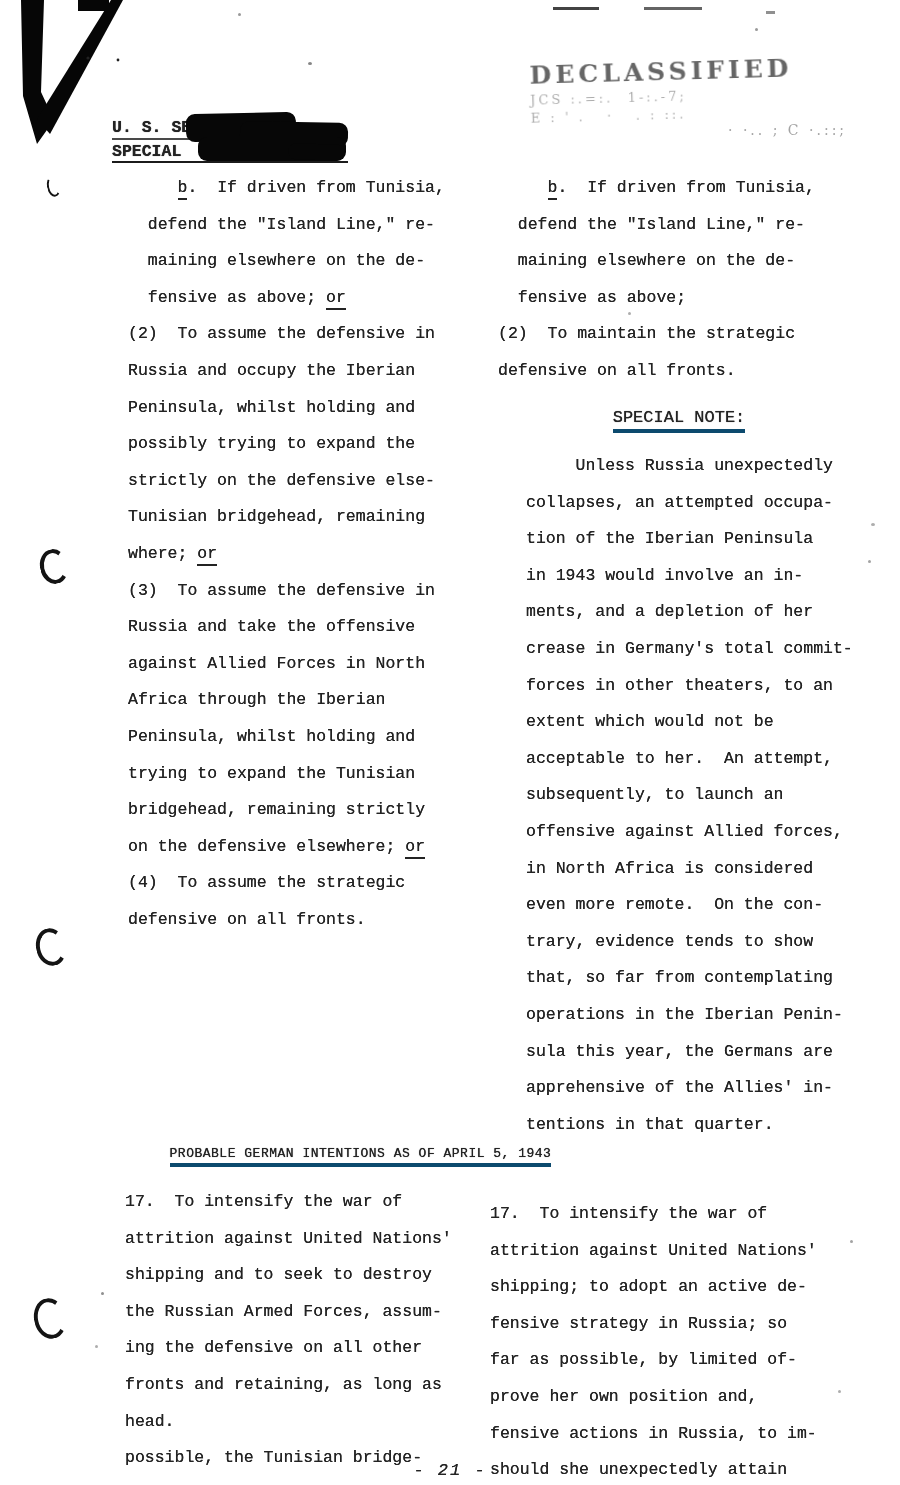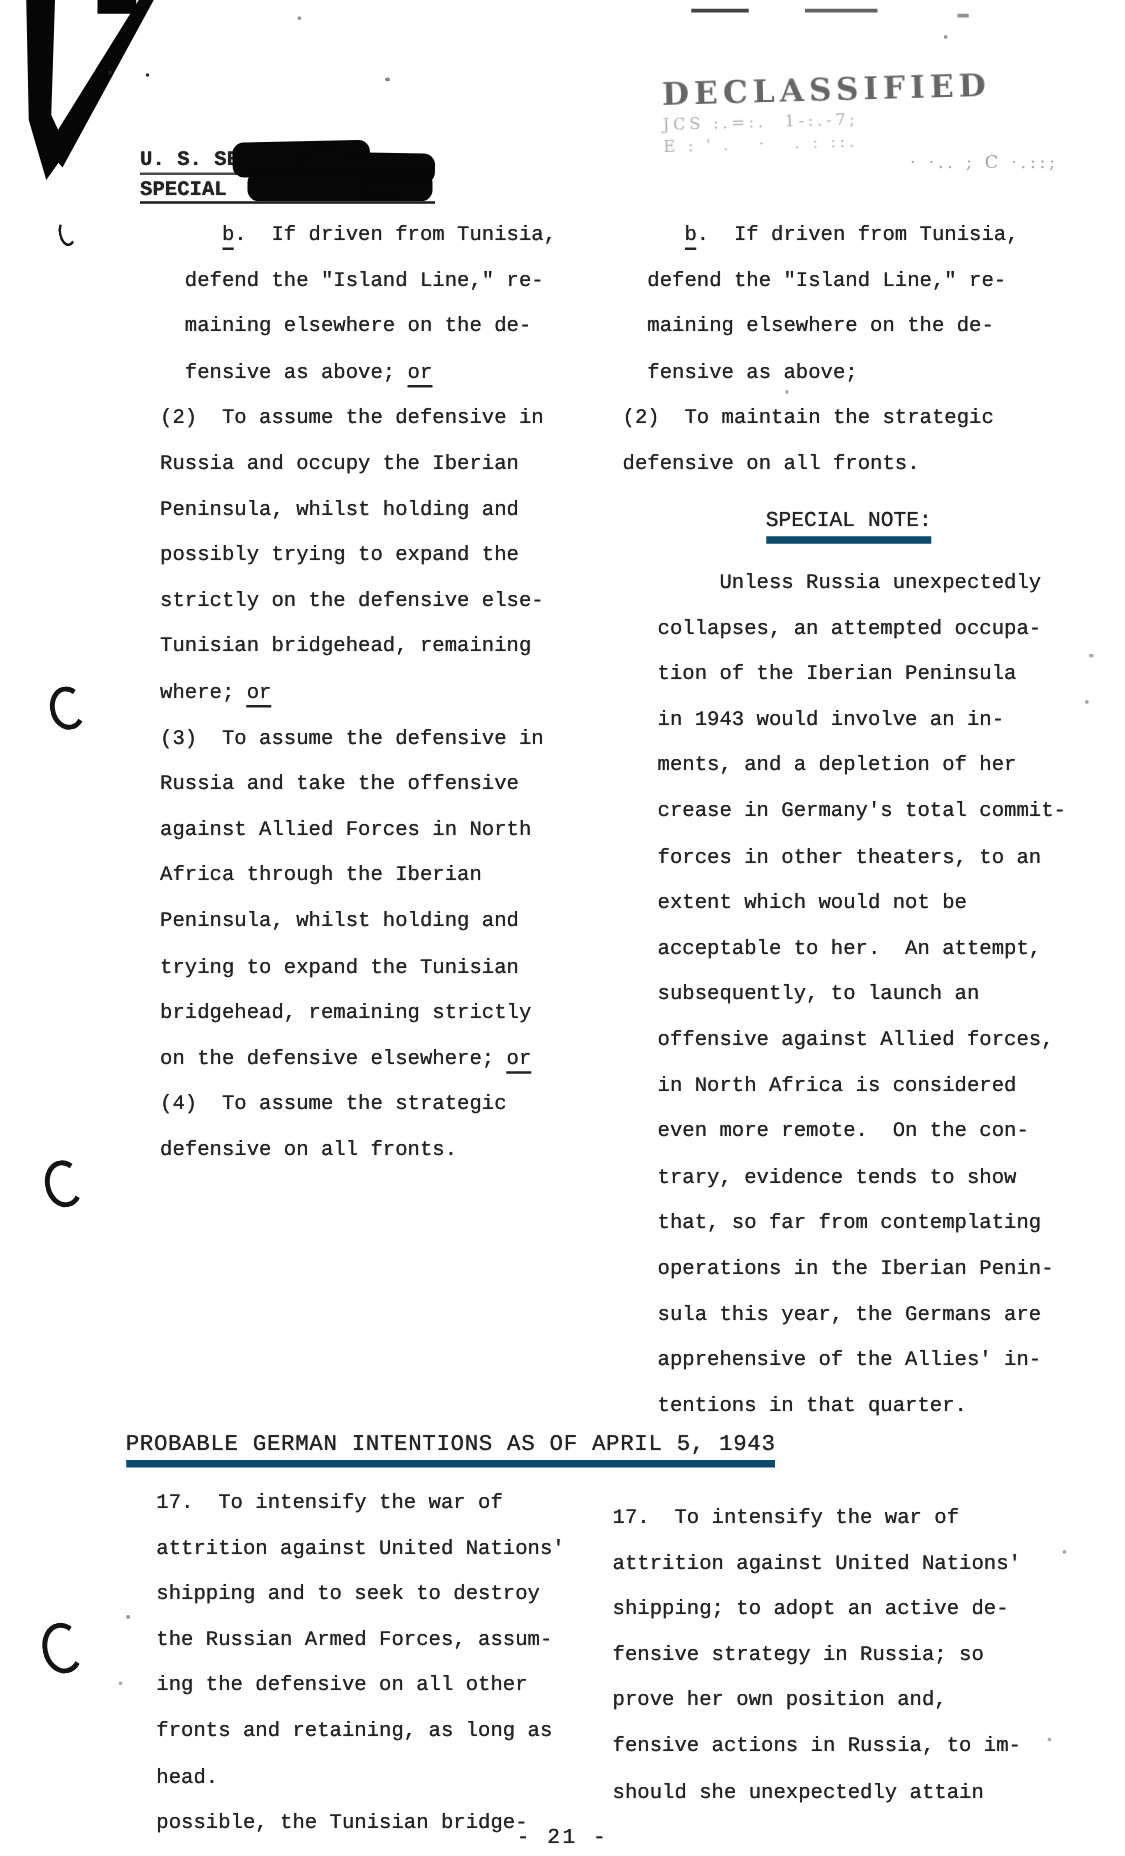--- a/index.html
+++ b/index.html
@@ -7,26 +7,26 @@
     position:relative;width:900px;height:1485px;background:#ffffff;
     overflow:hidden;font-family:"Liberation Mono","DejaVu Sans Mono",monospace;
     color:#232323;
   }
   
   .tcol{position:absolute;}
   .tline{white-space:pre;font-size:16.5px;line-height:36.6px;height:36.6px;
          text-shadow:0 0 0.6px #2a2a2a;}
   .u{border-bottom:2px solid #232323;padding-bottom:1px;}
   
-  .inline-head{display:inline-block;border-bottom:6px solid #0c4a6e;
+  .inline-head{display:inline-block;border-bottom:4px solid #0c4a6e;
                padding-bottom:2px;text-shadow:0 0 0.7px #222;}
   .note-head{position:absolute;left:498px;top:408px;width:362px;text-align:center;
              font-size:17px;}
   .section-head{position:absolute;left:0;top:1146px;width:721px;text-align:center;
-                font-size:18px;letter-spacing:.5px;}
+                font-size:13px;letter-spacing:.5px;}
   
   .class-line{position:absolute;font-size:16.5px;font-weight:bold;
               text-shadow:0 0 .7px #111;white-space:pre;}
   .class-underline{position:absolute;height:2px;background:#1b1b1b;}
   .redaction{position:absolute;background:#070707;border-radius:9px;}
   
   .stamp{position:absolute;left:530px;top:56px;width:340px;
          transform:rotate(-1.6deg);font-family:"DejaVu Serif",serif;color:#3c3c3c;}
   .stamp-title{font-size:25px;font-weight:bold;letter-spacing:4px;opacity:.78;
                filter:blur(.4px);}
@@ -43,21 +43,21 @@
             transform:rotate(-12deg);}
   .c1{left:47px;top:176px;width:9px;height:17px;border-width:2px;
       border-top-color:transparent;border-bottom-color:#141414;}
   .c2{left:40px;top:549px;width:20px;height:27px;border-width:4px;}
   .c3{left:36px;top:928px;width:22px;height:30px;border-width:4px;}
   .c4{left:34px;top:1298px;width:24px;height:33px;border-width:4px;}
   
   .dash{position:absolute;background:#222;height:3px;}
   .speck{position:absolute;background:#333;border-radius:50%;}
   .page-num{position:absolute;left:0;top:1461px;width:900px;text-align:center;
-            font-size:17px;letter-spacing:2px;text-shadow:0 0 .6px #222;}
+            font-size:17px;letter-spacing:2px;text-shadow:0 0 .6px #222;font-style:italic;}
 </style>
 </head>
 <body>
 
 <div id="page">
 
   <svg class="corner-svg" width="150" height="165" viewBox="0 0 150 165">
     <polygon points="21,0 44,0 41,92 54,120 37,144 23,96" fill="#060606"></polygon>
     <polygon points="111,0 123,0 50,134 37,119" fill="#060606"></polygon>
     <rect x="78" y="0" width="31" height="11" fill="#060606"></rect>
@@ -161,20 +161,21 @@
       <div class="tline"><span>fronts and retaining, as long as</span></div>
       <div class="tline"><span>head.</span></div>
       <div class="tline"><span>possible, the Tunisian bridge-</span></div>
     </div>
 
   <div class="tcol" style="left:490px;top:1196px;width:380px;">
       <div class="tline"><span>17.  To intensify the war of</span></div>
       <div class="tline"><span>attrition against United Nations'</span></div>
       <div class="tline"><span>shipping; to adopt an active de-</span></div>
       <div class="tline"><span>fensive strategy in Russia; so</span></div>
+      <div class="tline"><span>far as possible, by limited of-</span></div>
       <div class="tline"><span>prove her own position and,</span></div>
       <div class="tline"><span>fensive actions in Russia, to im-</span></div>
       <div class="tline"><span>should she unexpectedly attain</span></div>
     </div>
 
   <div class="page-num">- 21 -</div>
 
   <div class="speck" style="left:755px;top:28px;width:3px;height:3px;opacity:.5"></div>
   <div class="speck" style="left:308px;top:62px;width:4px;height:3px;opacity:.6"></div>
   <div class="speck" style="left:238px;top:13px;width:3px;height:3px;opacity:.5"></div>

